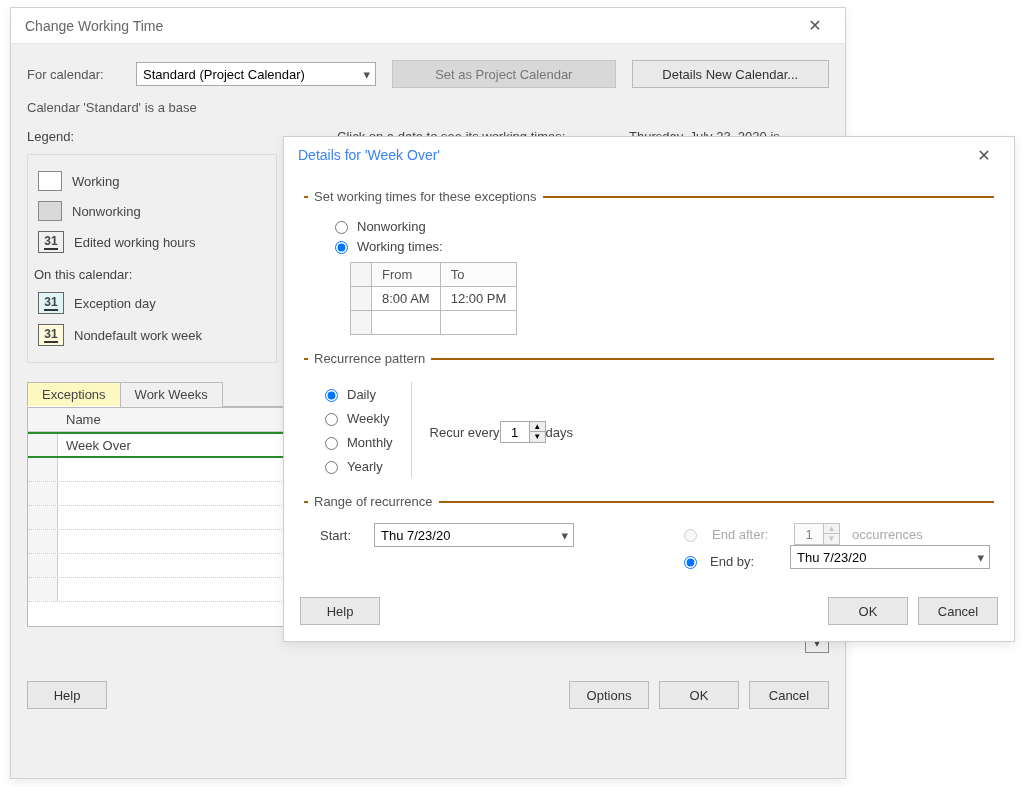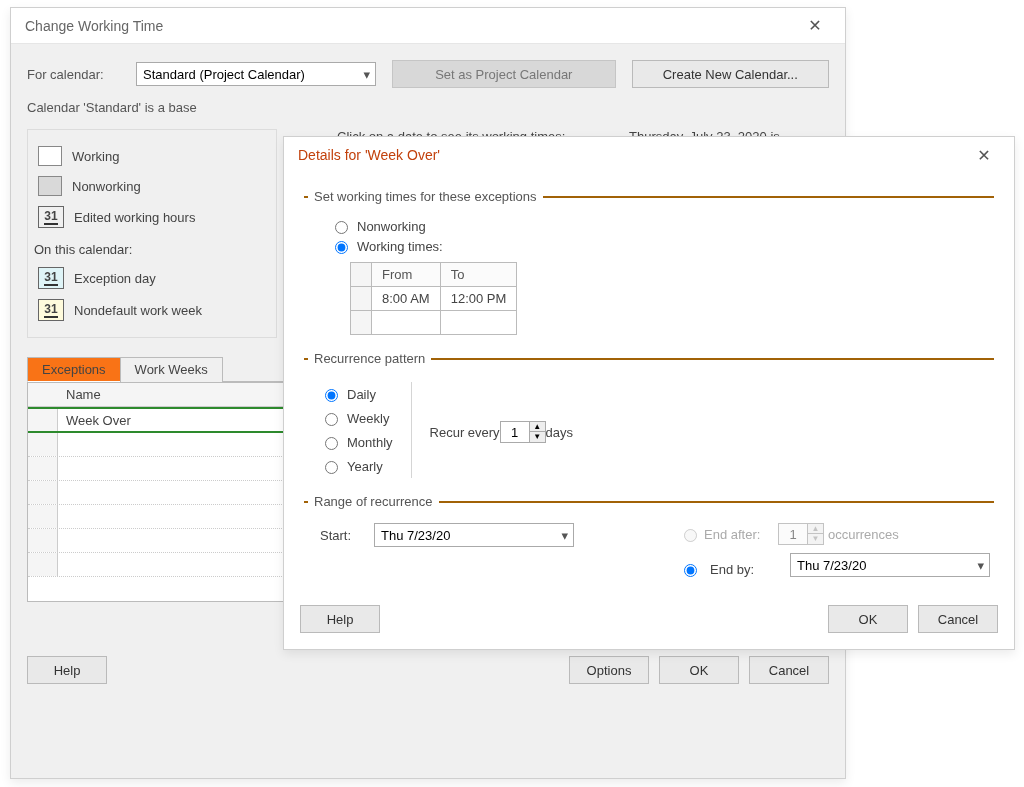--- a/index.html
+++ b/index.html
@@ -81,21 +81,21 @@
   .box31 span { border-bottom: 2px solid #333; }
   .tabs { display:flex; border-bottom:1px solid #bbb; margin-top:8px;}
   .tab {
     padding: 4px 14px;
     border:1px solid #bbb;
     border-bottom:none;
     background:#f0f0f0;
     margin-right:-1px;
     position:relative; top:1px;
   }
-  .tab.active { background:#f97316; border-bottom:1px solid #fff; }
+  .tab.active { background:#fef9c3; border-bottom:1px solid #fff; }
   .grid {
     background:#fff;
     border:1px solid #bbb;
     height:220px;
     margin-top:0;
   }
   .grid-hdr {
     display:flex; background:#f5f5f5; border-bottom:1px solid #ccc;
     height:24px; align-items:center;
   }
@@ -161,26 +161,27 @@
     <div class="close-x">✕</div>
   </div>
   <div class="body">
     <div class="row">
       <label class="field-label" style="width:100px;">For calendar:</label>
       <div class="combo-wrap">
         <input type="text" class="combo" style="width: 240px;" readonly="" value="Standard (Project Calendar)">
         <span class="arrow">▾</span>
       </div>
       <button class="btn muted" style="width:238px;">Set as Project Calendar</button>
-      <button class="btn" style="width:210px;">Create New Calendar...</button>
+      <button class="btn" style="width:210px;">Details New Calendar...</button>
     </div>
     <div style="margin:6px 0 14px 0; color:#555;">Calendar 'Standard' is a base</div>
 
     <div style="display:flex; gap:60px;">
       <div style="width:250px;">
+        <div style="margin-bottom:10px;">Legend:</div>
         <div style="border:1px solid #dcdcdc; padding:6px 4px;">
           <div class="legend-item">
             <span class="legend-box" style="background:#fff;"></span>
             <span>Working</span>
           </div>
           <div class="legend-item">
             <span class="legend-box" style="background:#d9d9d9;"></span>
             <span>Nonworking</span>
           </div>
           <div class="legend-item">
@@ -258,21 +259,21 @@
     <button class="btn">Help</button>
     <div class="spacer"></div>
     <button class="btn">Options</button>
     <button class="btn">OK</button>
     <button class="btn">Cancel</button>
   </div>
 </div>
 
 <div class="dialog inner-dialog">
   <div class="titlebar" style="border-bottom:none;">
-    <span class="title" style="color:#c2410c;">Details for 'Week Over'</span>
+    <span class="title" style="color:#3b82f6;">Details for 'Week Over'</span>
     <div class="close-x">✕</div>
   </div>
   <div class="body">
     <fieldset class="section" style="margin-top:0;">
       <legend>Set working times for these exceptions</legend>
       <div class="radio-row">
         <input type="radio" name="wt" style="">
         <span>Nonworking</span>
       </div>
       <div class="radio-row">
@@ -341,21 +342,21 @@
       <div style="display:flex; gap:22px; align-items:flex-start; padding:4px 0 0 12px;">
         <div style="display:flex; align-items:center; gap:10px;">
           <span style="width:44px;">Start:</span>
           <div class="combo-wrap">
             <input type="text" class="combo" style="width: 200px;" readonly="" value="Thu 7/23/20">
             <span class="arrow">▾</span>
           </div>
         </div>
         <div style="flex:1;"></div>
         <div>
-          <div style="display:flex; align-items:center; gap:4px; margin-bottom:8px;">
+          <div style="display:flex; align-items:center; gap:12px; ">
             <input type="radio" name="re" disabled="" style="">
             <span class="disabled-text" style="width:70px;">End after:</span>
             <div class="spinner" style="opacity:0.7;">
               <input type="text" disabled="" value="1" style="">
               <div class="buttons">
                 <button disabled="">▲</button>
                 <button disabled="">▼</button>
               </div>
             </div>
             <span class="disabled-text">occurrences</span>

